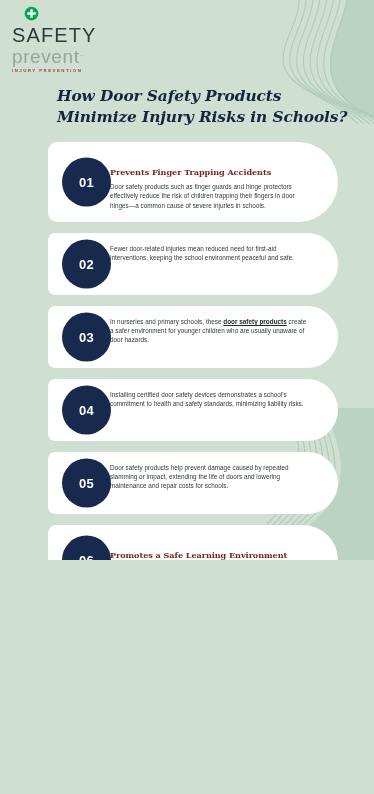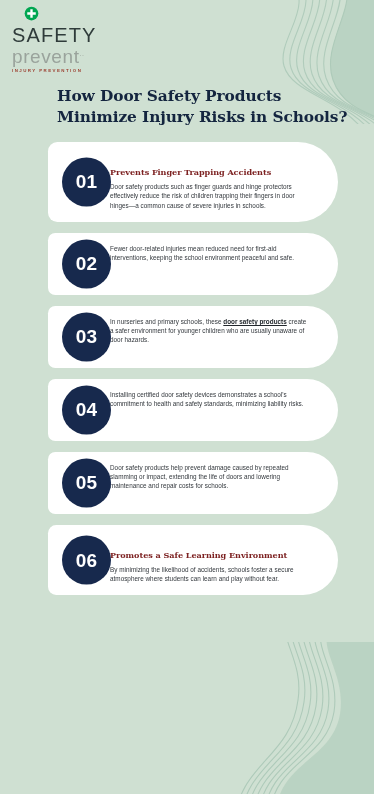--- a/index.html
+++ b/index.html
@@ -9,21 +9,21 @@
   body {
     width: 374px;
     height: 794px;
     overflow: hidden;
     font-family: "Liberation Sans", sans-serif;
     background: #cfe0d2;
   }
   .page {
     position: relative;
     width: 374px;
-    height: 794px;
+    height: 560px;
     background: #cfe0d2;
     overflow: hidden;
   }
 
   
   .deco {
     position: absolute;
     pointer-events: none;
     z-index: 0;
   }
@@ -89,21 +89,21 @@
     top: 76px;
     width: 300px;
     z-index: 2;
     font-family: "DejaVu Serif", "Liberation Serif", serif;
     font-weight: 700;
     font-size: 15.4px;
     line-height: 21px;
     color: #14253f;
     letter-spacing: -0.1px;
   }
-  .title-line { display: block; }
+  .title-line { display: block; font-style: italic; }
 
   
   .cards {
     position: absolute;
     left: 48px;
     top: 142px;
     width: 290px;
     z-index: 2;
   }
   .card {
@@ -123,21 +123,21 @@
     width: 49px;
     height: 49px;
     border-radius: 50%;
     background: #17294d;
     color: #ffffff;
     display: flex;
     align-items: center;
     justify-content: center;
     font-family: "Liberation Sans", sans-serif;
     font-weight: 700;
-    font-size: 19px;
+    font-size: 13px;
     letter-spacing: 0.3px;
   }
   .card-heading {
     font-family: "DejaVu Serif", "Liberation Serif", serif;
     font-weight: 700;
     font-size: 8.1px;
     color: #7d2222;
     line-height: 11px;
     margin: 14px 0 4px 0;
     letter-spacing: -0.05px;

